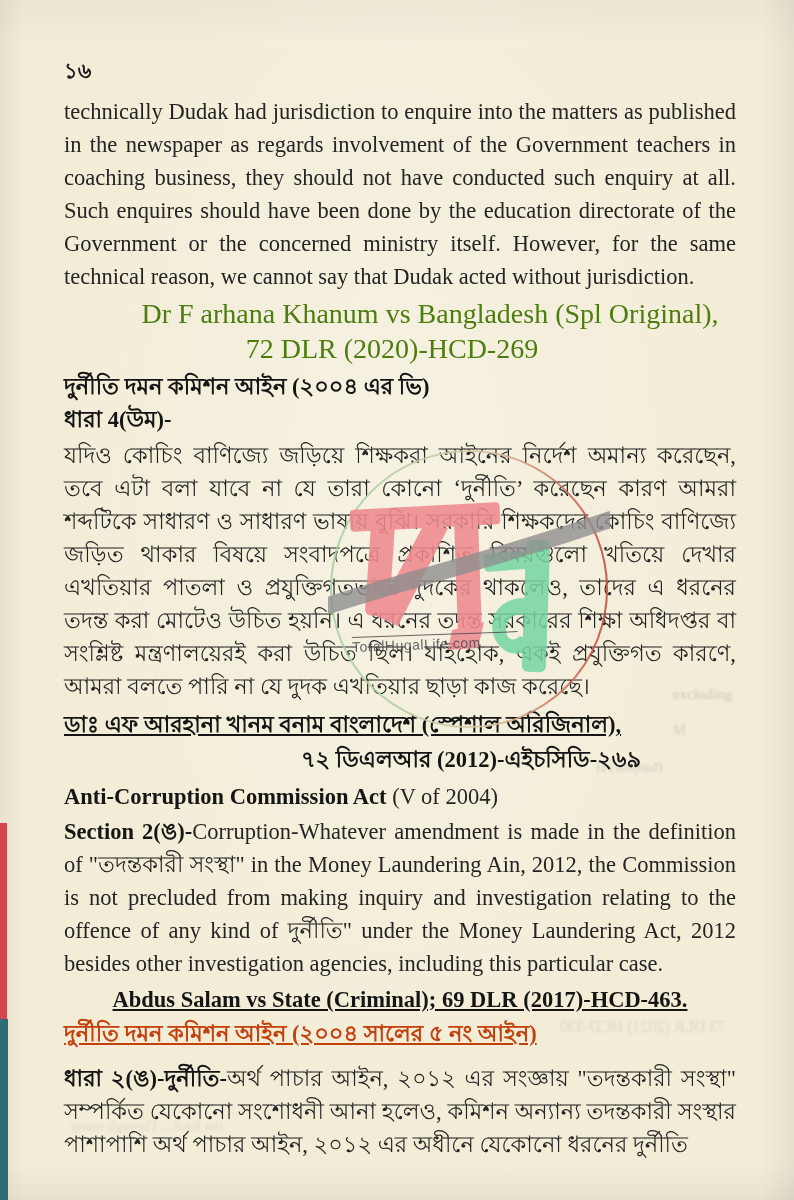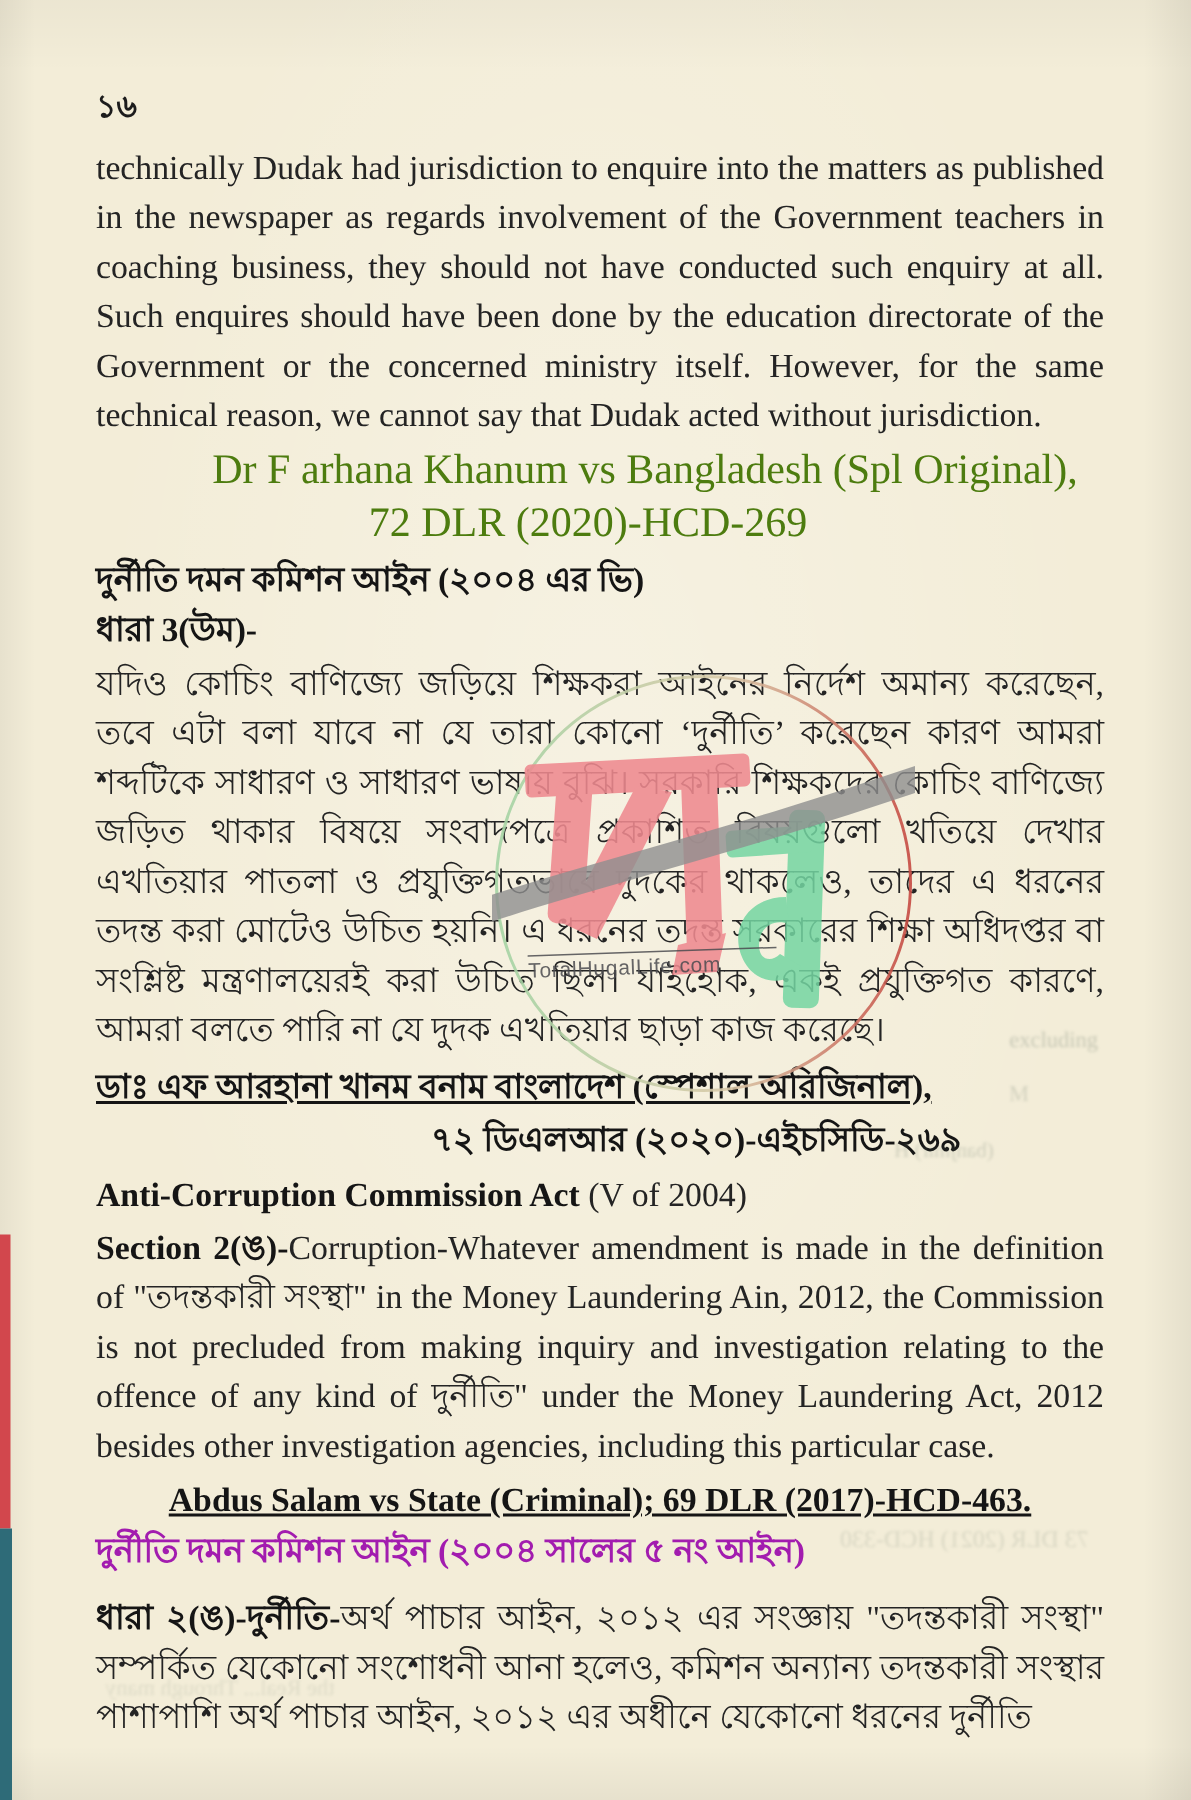--- a/index.html
+++ b/index.html
@@ -37,21 +37,21 @@
   .cite-en .l2{text-align:center;padding-right:16px;}
   .bn-head{font-weight:bold;font-size:22.5px;line-height:33px;color:#151515;margin-top:4px;}
   .bn-para1{margin-top:3px;}
   .cite-bn{font-weight:bold;font-size:22.5px;line-height:35px;color:#151515;margin-top:4px;}
   .cite-bn .l1{text-align:left;text-decoration:underline;}
   .cite-bn .l2{text-align:right;padding-right:95px;}
   .act-line{font-size:22.5px;line-height:34px;margin-top:3px;color:#242424;}
   .bold{font-weight:bold;color:#151515;}
   .section-para{margin-top:1px;}
   .cite-center{font-weight:bold;font-size:22.5px;line-height:35px;color:#151515;text-align:center;margin-top:2px;text-decoration:underline;}
-  .bn-head2{font-weight:bold;font-size:22.5px;line-height:34px;color:#a21caf;}
+  .bn-head2{font-weight:bold;font-size:22.5px;line-height:34px;color:#c2410c;text-decoration:underline;}
   .bn-para2{margin-top:11px;}
 
   
   .watermark{position:absolute;left:328px;top:448px;width:282px;height:282px;pointer-events:none;}
   .wm-site{
     position:absolute;left:24px;top:186px;width:166px;
     font-family:"Liberation Sans","DejaVu Sans",sans-serif;
     font-size:14px;color:#4c4c50;border-top:1.5px solid #4c4c50;
     padding-top:1px;transform:rotate(-2deg);opacity:0.85;letter-spacing:0.5px;
   }
@@ -81,28 +81,28 @@
 
   <p class="para en1">technically Dudak had jurisdiction to enquire into the matters as published in the newspaper as regards involvement of the Government teachers in coaching business, they should not have conducted such enquiry at all. Such enquires should have been done by the education directorate of the Government or the concerned ministry itself. However, for the same technical reason, we cannot say that Dudak acted without jurisdiction.</p>
 
   <div class="cite-en">
     <div class="l1">Dr F arhana Khanum vs Bangladesh (Spl Original),</div>
     <div class="l2">72 DLR (2020)-HCD-269</div>
   </div>
 
   <div class="bn-head">
     <div>দুর্নীতি দমন কমিশন আইন (২০০৪ এর ভি)</div>
-    <div>ধারা 3(উম)-</div>
+    <div>ধারা 4(উম)-</div>
   </div>
 
   <p class="para bn-para1">যদিও কোচিং বাণিজ্যে জড়িয়ে শিক্ষকরা আইনের নির্দেশ অমান্য করেছেন, তবে এটা বলা যাবে না যে তারা কোনো ‘দুর্নীতি’ করেছেন কারণ আমরা শব্দটিকে সাধারণ ও সাধারণ ভাষায় বুঝি। সরকারি শিক্ষকদের কোচিং বাণিজ্যে জড়িত থাকার বিষয়ে সংবাদপত্রে প্রকাশিত বিষয়গুলো খতিয়ে দেখার এখতিয়ার পাতলা ও প্রযুক্তিগতভাবে দুদকের থাকলেও, তাদের এ ধরনের তদন্ত করা মোটেও উচিত হয়নি। এ ধরনের তদন্ত সরকারের শিক্ষা অধিদপ্তর বা সংশ্লিষ্ট মন্ত্রণালয়েরই করা উচিত ছিল। যাইহোক, একই প্রযুক্তিগত কারণে, আমরা বলতে পারি না যে দুদক এখতিয়ার ছাড়া কাজ করেছে।</p>
 
   <div class="cite-bn">
     <div class="l1">ডাঃ এফ আরহানা খানম বনাম বাংলাদেশ (স্পেশাল অরিজিনাল),</div>
-    <div class="l2">৭২ ডিএলআর (২০২০)-এইচসিডি-২৬৯</div>
+    <div class="l2">৭২ ডিএলআর (2012)-এইচসিডি-২৬৯</div>
   </div>
 
   <div class="act-line"><span class="bold">Anti-Corruption Commission Act</span><span> (V of 2004)</span></div>
 
   <p class="para section-para"><span class="bold">Section 2(ঙ)-</span><span>Corruption-Whatever amendment is made in the definition of "তদন্তকারী সংস্থা" in the Money Laundering Ain, 2012, the Commission is not precluded from making inquiry and investigation relating to the offence of any kind of দুর্নীতি" under the Money Laundering Act, 2012 besides other investigation agencies, including this particular case.</span></p>
 
   <div class="cite-center">Abdus Salam vs State (Criminal); 69 DLR (2017)-HCD-463.</div>
 
   <div class="bn-head2">দুর্নীতি দমন কমিশন আইন (২০০৪ সালের ৫ নং আইন)</div>
 

